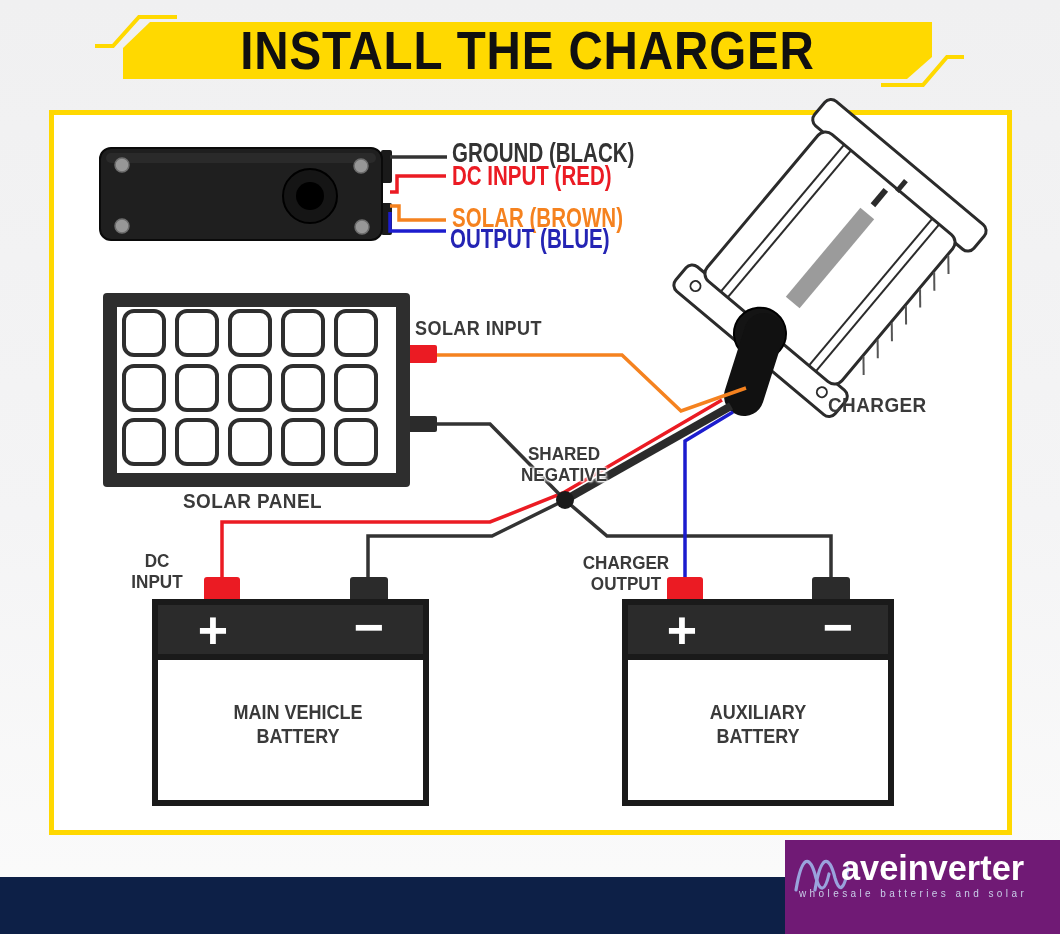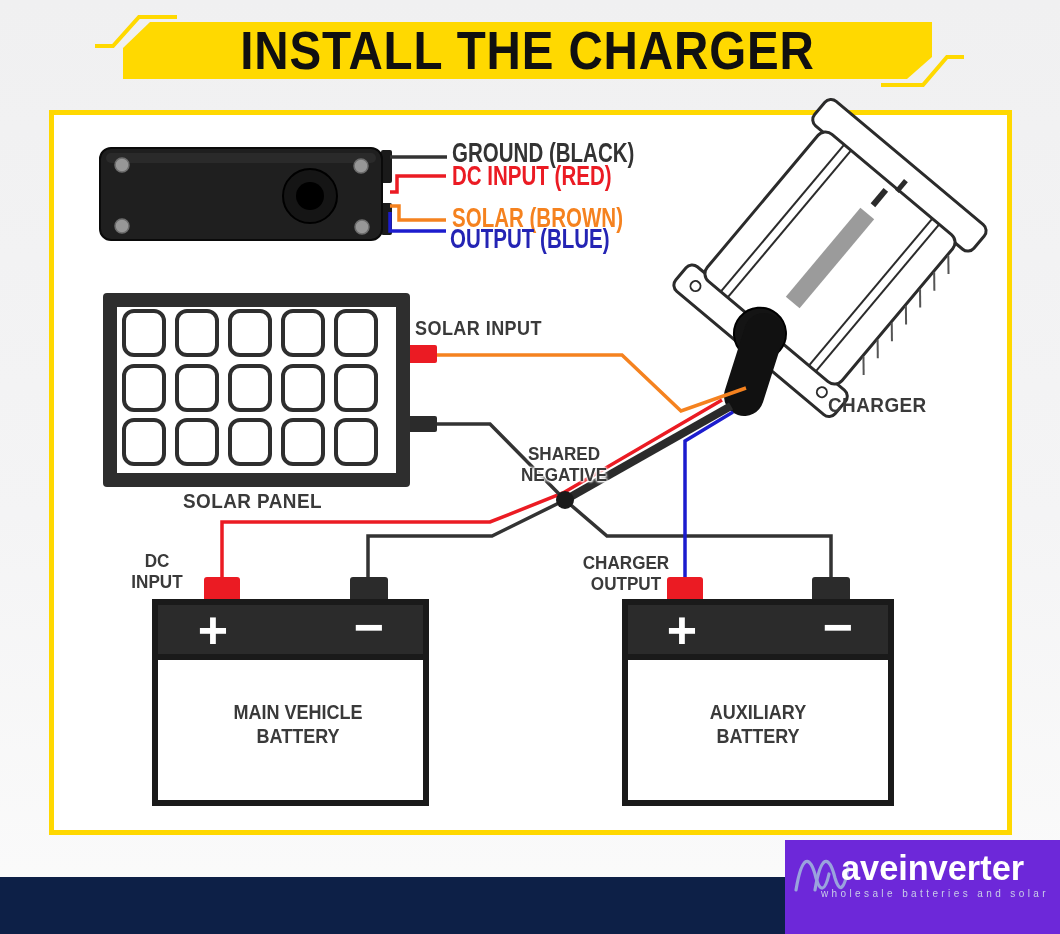--- a/index.html
+++ b/index.html
@@ -37,21 +37,21 @@
   .clabel{
     font-size:27px;font-weight:800;line-height:22px;white-space:nowrap;
     transform:scaleX(0.76);transform-origin:0 50%;letter-spacing:0;
   }
   .c-ground{color:#333333;}
   .c-red{color:#eb1b23;}
   .c-orange{color:#f5821f;}
   .c-blue{color:#2424b4;}
   
   #footer-bar{left:0;top:877px;width:1060px;height:57px;background:#0d2047;}
-  #logo-block{left:785px;top:840px;width:275px;height:94px;background:#6d28d9;text-align:right;}
+  #logo-block{left:785px;top:840px;width:275px;height:94px;background:#701a75;}
   #brand{
     position:absolute;left:56px;top:8px;font-size:35px;font-weight:bold;color:#ffffff;
     letter-spacing:0;transform:scaleX(0.98);transform-origin:0 0;white-space:nowrap;
   }
   #tagline{
     position:absolute;left:14px;top:48px;width:250px;font-size:10px;color:#c9cee8;
     letter-spacing:3.4px;white-space:nowrap;
   }
 </style>
 </head>

